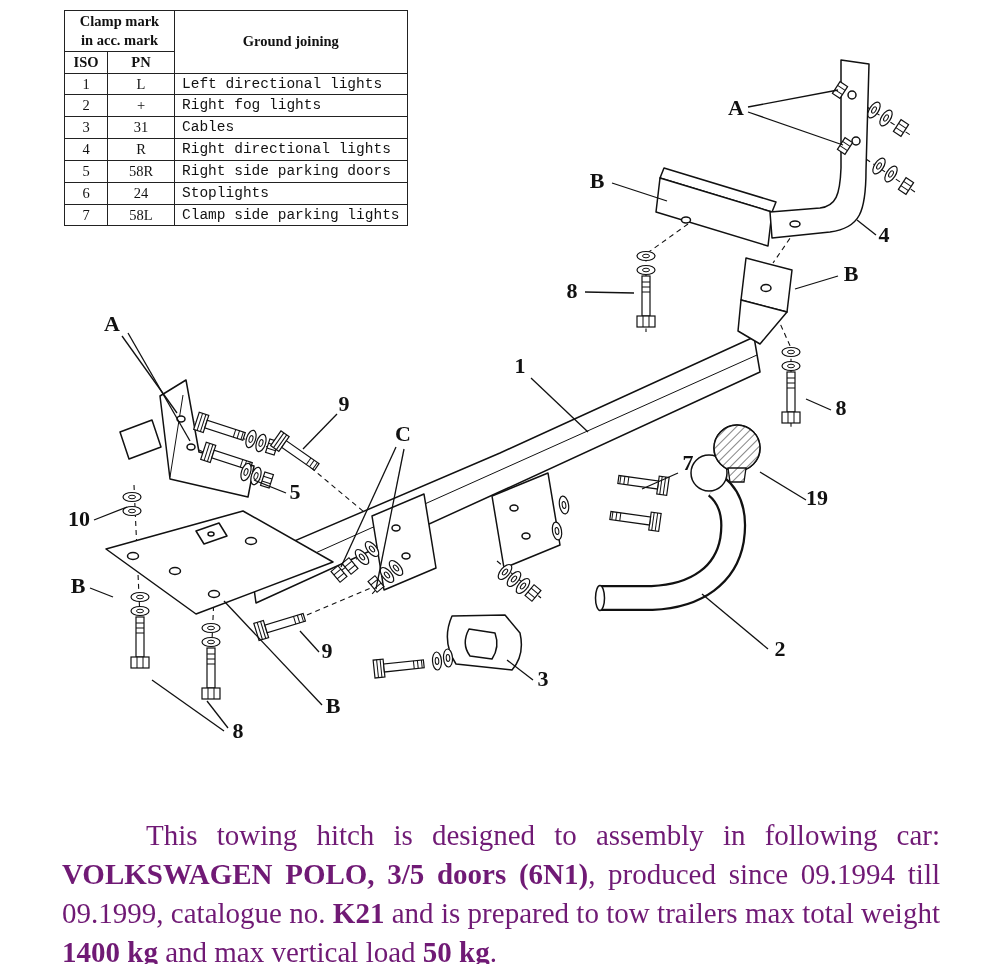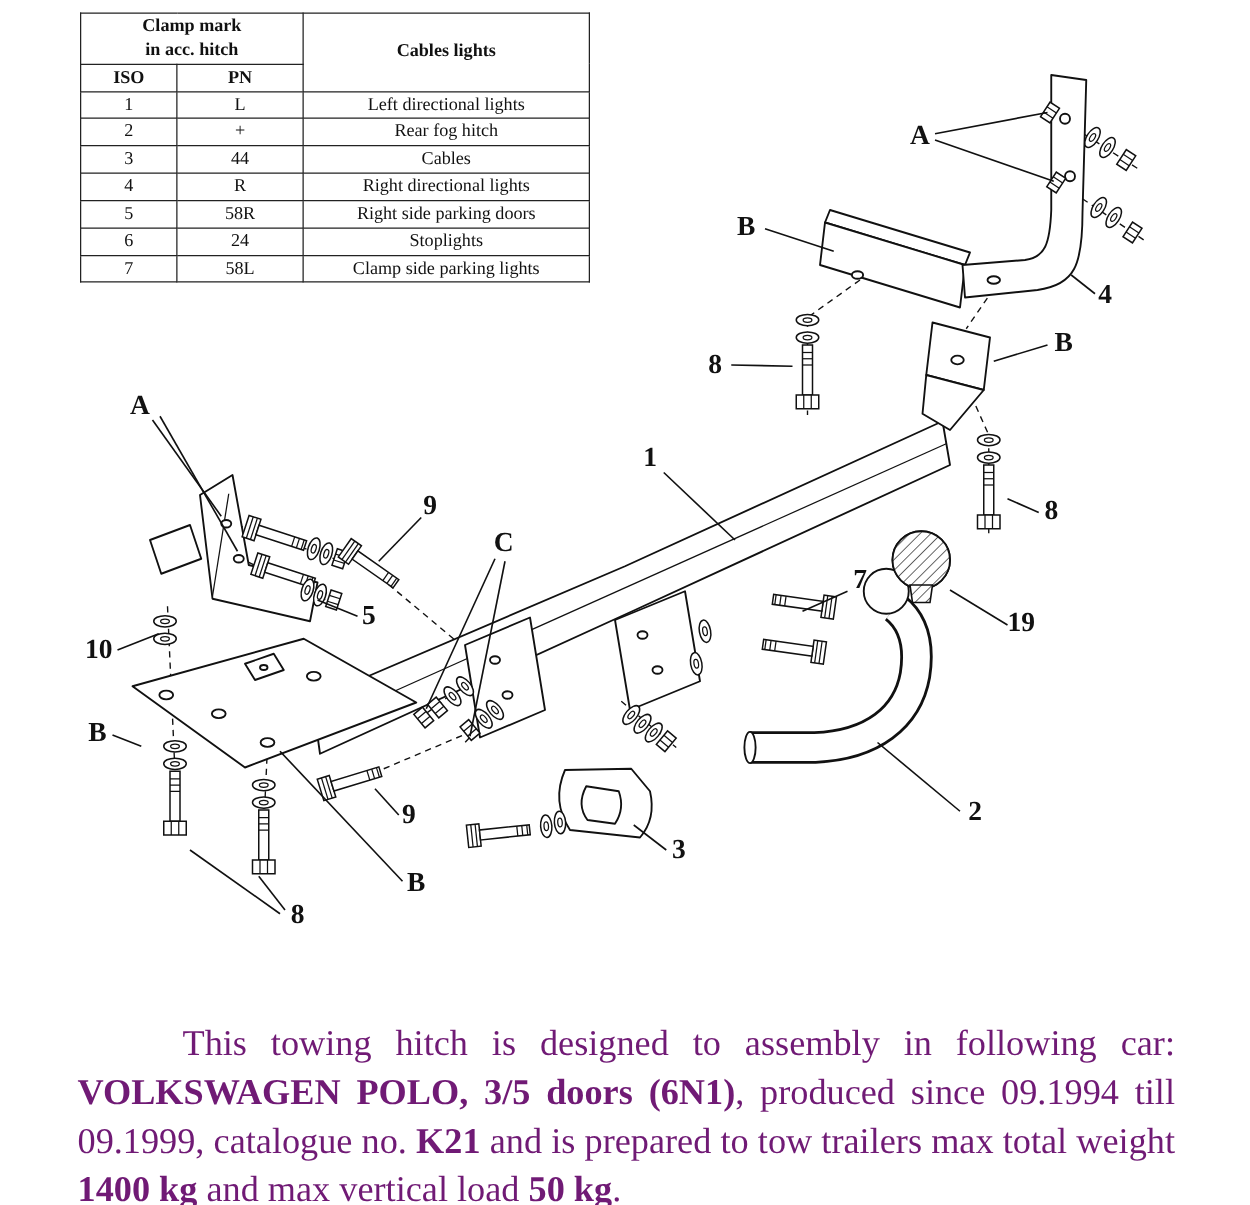--- a/index.html
+++ b/index.html
@@ -2,24 +2,24 @@
 <html><head>
 <meta charset="utf-8">
 <title>Towing hitch assembly diagram</title>
 <style>
   html,body{margin:0;padding:0;background:#fff;}
   .canvas{position:relative;width:1000px;height:964px;background:#fff;overflow:hidden;
           font-family:"Liberation Serif",serif;color:#111;}
   
   table.clamp{position:absolute;left:64px;top:10px;border-collapse:collapse;
               font-size:14.5px;color:#111;background:#fff;}
-  .clamp th,.clamp td{border:1px solid #222;padding:1px 24px;line-height:1.3;white-space:nowrap;}
+  .clamp th,.clamp td{border:1px solid #222;padding:1px 7px;line-height:1.3;white-space:nowrap;}
   .clamp th{font-weight:bold;text-align:center;}
   .clamp td{text-align:center;}
-  .clamp td.cable{text-align:center;min-width:180px;}
+  .clamp td.cable{text-align:left;min-width:180px;font-family:Liberation Mono, monospace;}
   .clamp .isocol{min-width:28px;}
   .clamp .pncol{min-width:52px;}
   
   svg.diagram{position:absolute;left:0;top:0;}
   .part{fill:#fff;stroke:#111;stroke-width:1.5;stroke-linejoin:round;}
   .thin{stroke:#111;stroke-width:1;fill:none;}
   .dash{stroke:#111;stroke-width:1.1;stroke-dasharray:5 4;fill:none;}
   .lead{stroke:#111;stroke-width:1.3;fill:none;}
   .lbl{font-family:"Liberation Serif",serif;font-size:22px;font-weight:bold;fill:#111;}
   .tube1{fill:none;stroke:#111;stroke-width:26;}
@@ -262,41 +262,41 @@
       <text class="lbl" text-anchor="middle" x="333" y="713">B</text>
       <text class="lbl" text-anchor="middle" x="238" y="738">8</text>
     </g>
   </svg>
 
   <table class="clamp">
     <tbody>
       <tr>
         <th colspan="2">
           <span>Clamp mark</span><br>
-          <span>in acc. hitch</span>
+          <span>in acc. mark</span>
         </th>
-        <th rowspan="2">Cables lights</th>
+        <th rowspan="2">Ground joining</th>
       </tr>
       <tr>
         <th class="isocol">ISO</th>
         <th class="pncol">PN</th>
       </tr>
       <tr>
         <td>1</td>
         <td>L</td>
         <td class="cable">Left directional lights</td>
       </tr>
       <tr>
         <td>2</td>
         <td>+</td>
-        <td class="cable">Rear fog hitch</td>
+        <td class="cable">Right fog lights</td>
       </tr>
       <tr>
         <td>3</td>
-        <td>44</td>
+        <td>31</td>
         <td class="cable">Cables</td>
       </tr>
       <tr>
         <td>4</td>
         <td>R</td>
         <td class="cable">Right directional lights</td>
       </tr>
       <tr>
         <td>5</td>
         <td>58R</td>

